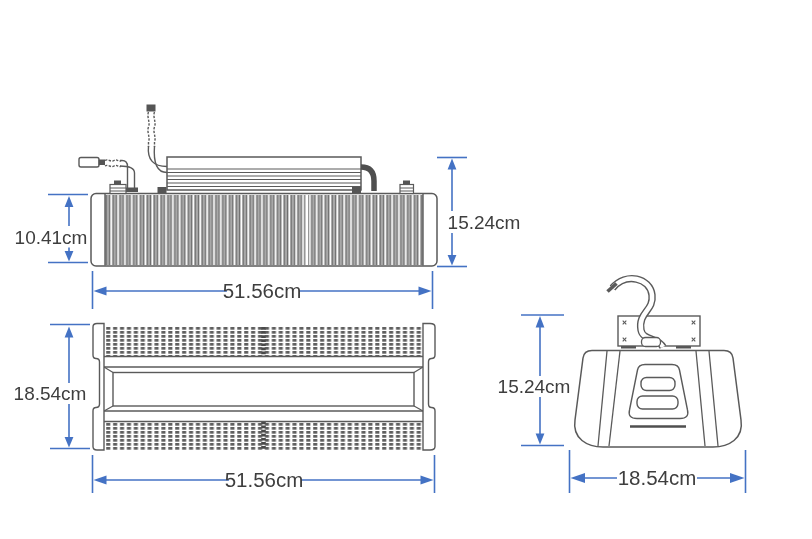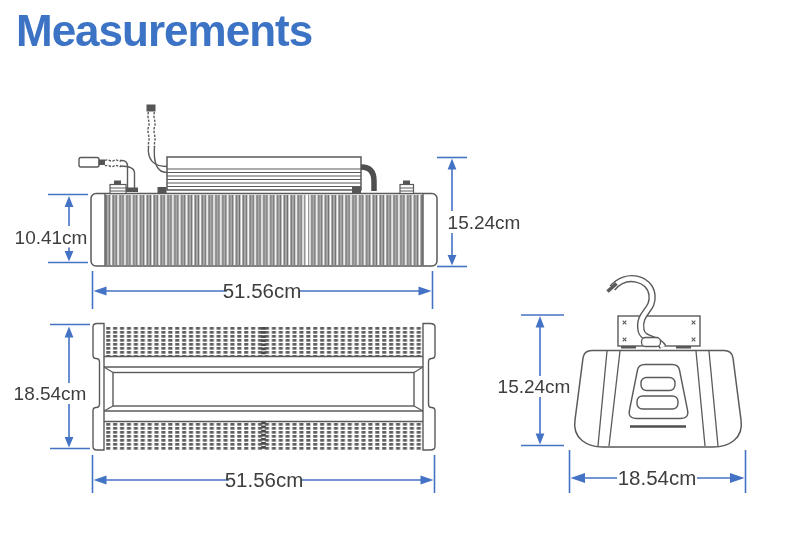--- a/index.html
+++ b/index.html
@@ -20,21 +20,20 @@
   .dim-text{
     font-family:"Liberation Sans", sans-serif;
     fill:#3e3e3e;
   }
 </style>
 </head>
 <body>
 
 <div class="page">
 
-  <div class="title">Measurements</div>
 
   <svg width="812" height="539" viewBox="0 0 812 539">
     <defs>
       <pattern id="fins1" patternUnits="userSpaceOnUse" x="105" y="195" width="6.85" height="70">
         <rect x="0" y="0" width="6.85" height="70" fill="#ffffff"></rect>
         <rect x="0.55" y="0" width="4.6" height="70" fill="#a8a8a8"></rect>
         <rect x="0.55" y="0" width="1.15" height="70" fill="#6a6a6a"></rect>
         <rect x="4.0" y="0" width="1.15" height="70" fill="#6a6a6a"></rect>
       </pattern>
       <pattern id="teeth" patternUnits="userSpaceOnUse" x="105" y="327" width="6.9" height="4">

